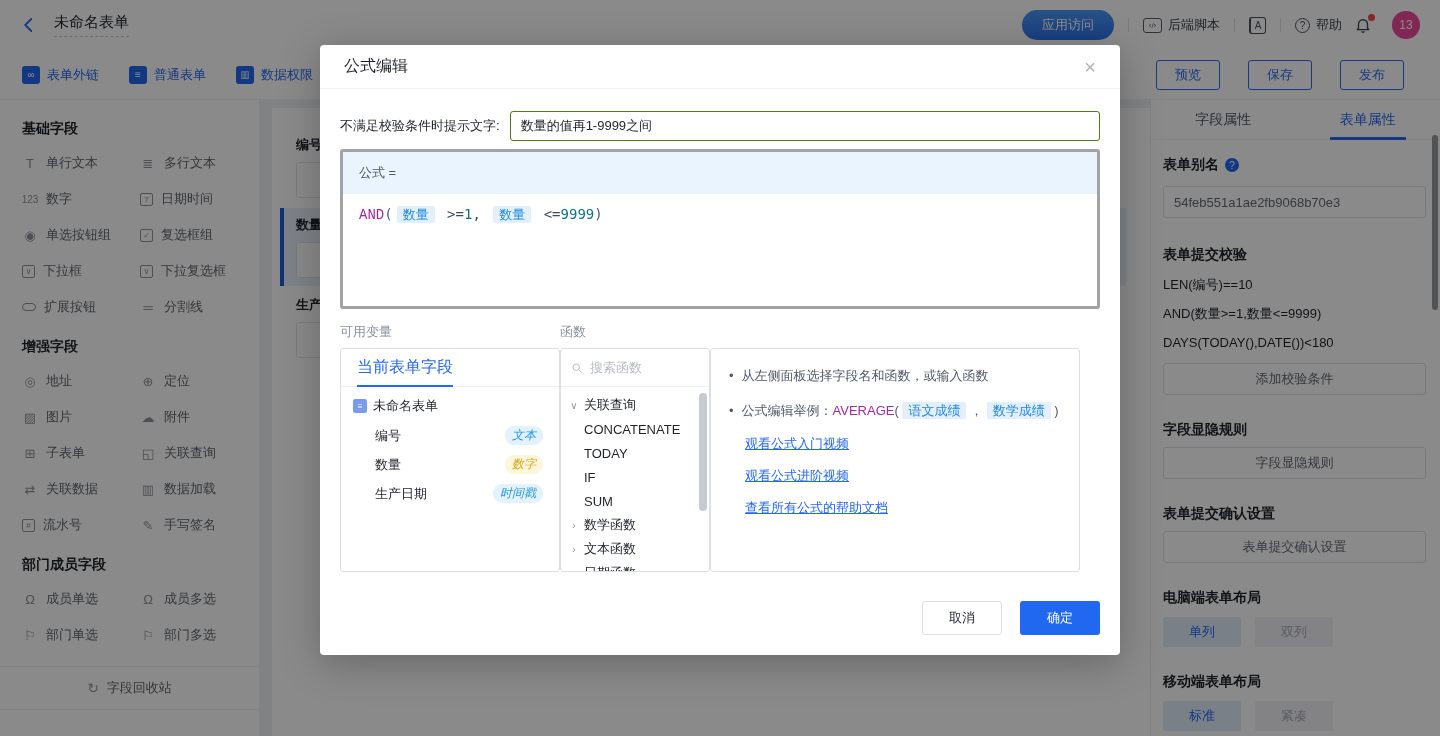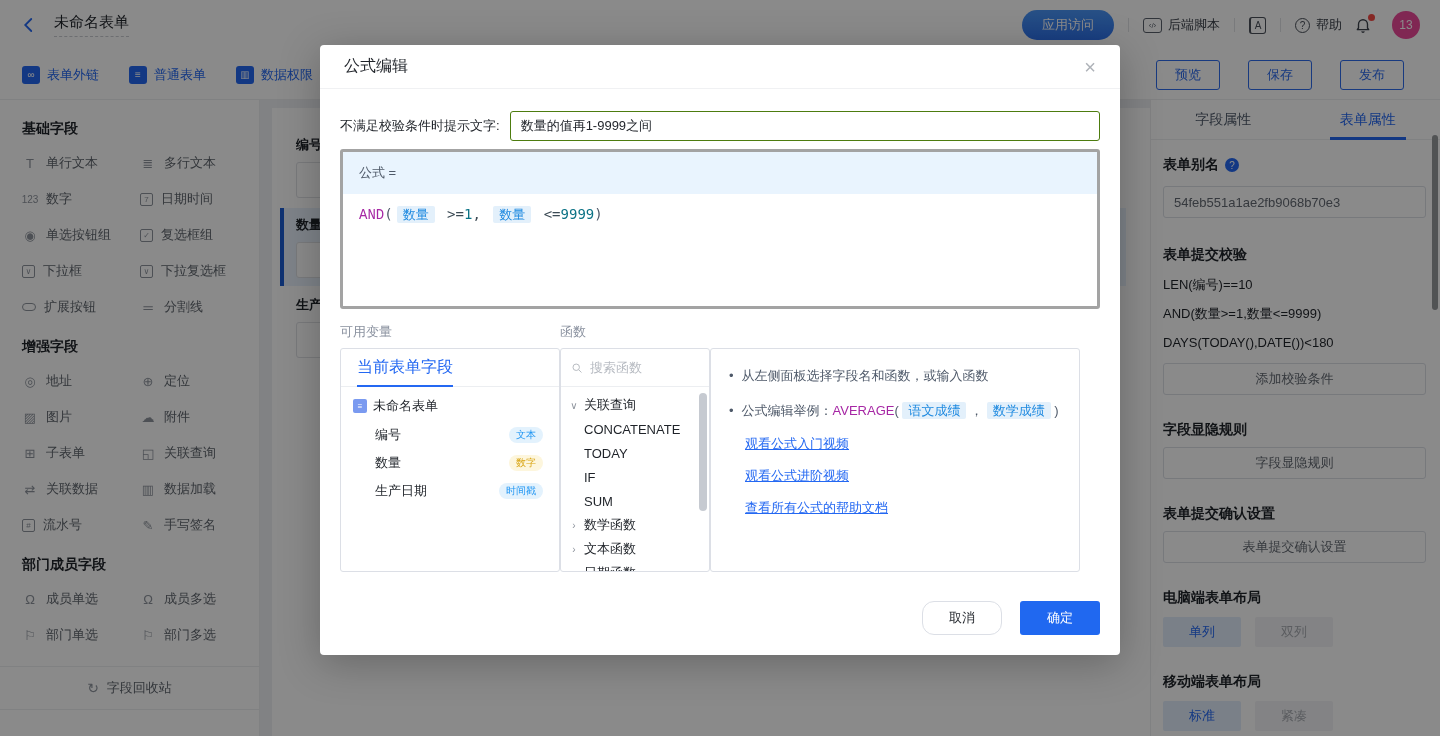--- a/index.html
+++ b/index.html
@@ -118,39 +118,39 @@
   .col-vars { width:220px; } .col-fns { width:150px; } .col-help { width:370px; }
   .vtab-row { height:38px; border-bottom:1px solid #eceef1; display:flex; align-items:center; padding-left:16px; }
   .vtab { font-size:16px; color:#2468f2; position:relative; height:100%; display:flex; align-items:center; }
   .vtab::after { content:""; position:absolute; bottom:-1px; left:0; width:100%; height:2px; background:#2468f2; }
   .vtree { padding:10px 12px; }
   .vroot { display:flex; align-items:center; gap:6px; font-size:13px; color:#1f2329; margin-bottom:6px; }
   .docic { width:14px; height:14px; border-radius:2px; background:#7a9af0; color:#fff; font-size:8px;
            display:flex; align-items:center; justify-content:center; }
   .vrow { display:flex; align-items:center; justify-content:space-between; padding:5px 4px 5px 22px;
           font-size:13px; color:#1f2329; }
-  .chip { font-size:10px; padding:1px 7px; border-radius:9px; }
+  .chip { font-size:12px; padding:1px 7px; border-radius:9px;font-style:italic; }
   .chip-blue { background:#e3f2fd; color:#2196f3; }
   .chip-yellow { background:#fdf6dd; color:#d9a514; }
   .fsearch { height:38px; border-bottom:1px solid #eceef1; display:flex; align-items:center; gap:7px; padding:0 10px; }
   .fsearch input { border:none; outline:none; font-size:13px; color:#333; width:100%; background:transparent; }
   .fsearch input::placeholder { color:#b6bac1; }
   .flist { padding:6px 0; }
   .fgroup { display:flex; align-items:center; gap:5px; height:24px; padding-left:8px; font-size:13px; color:#1f2329; }
   .farrow { color:#8f959e; font-size:10px; width:10px; text-align:center; }
   .fitem { height:24px; display:flex; align-items:center; padding-left:23px; font-size:13px; color:#1f2329; }
   .fscroll { position:absolute; right:2px; top:44px; width:8px; height:118px; background:#c6cad1; border-radius:4px; }
   .helpbox { padding:16px 18px; }
   .hrow { font-size:13px; color:#4e5969; margin-bottom:13px; line-height:22px; }
   .bullet { margin-right:8px; }
   .hfunc { color:#a626a4; }
   .hchip { background:#e3f0fb; color:#1f8ae0; border-radius:2px; padding:1px 6px; }
   .hlink { display:block; font-size:13px; color:#2468f2; text-decoration:underline; margin:0 0 14px 16px; }
   .m-footer { position:absolute; right:20px; bottom:20px; display:flex; gap:18px; }
-  .btn-cancel { width:80px; height:34px; border:1px solid #dcdfe6; border-radius:12px; background:#fff;
+  .btn-cancel { width:80px; height:34px; border:1px solid #dcdfe6; border-radius:3px; background:#fff;
                 color:#1f2329; font-size:13px; }
   .btn-ok { width:80px; height:34px; border:none; border-radius:3px; background:#2068f0; color:#fff; font-size:13px; }
 </style>
 </head>
 <body>
 
 <div class="stage" data-interactable="false">
 
   <header id="topbar" data-interactable="false">
     <div class="tb-left" data-interactable="false">

